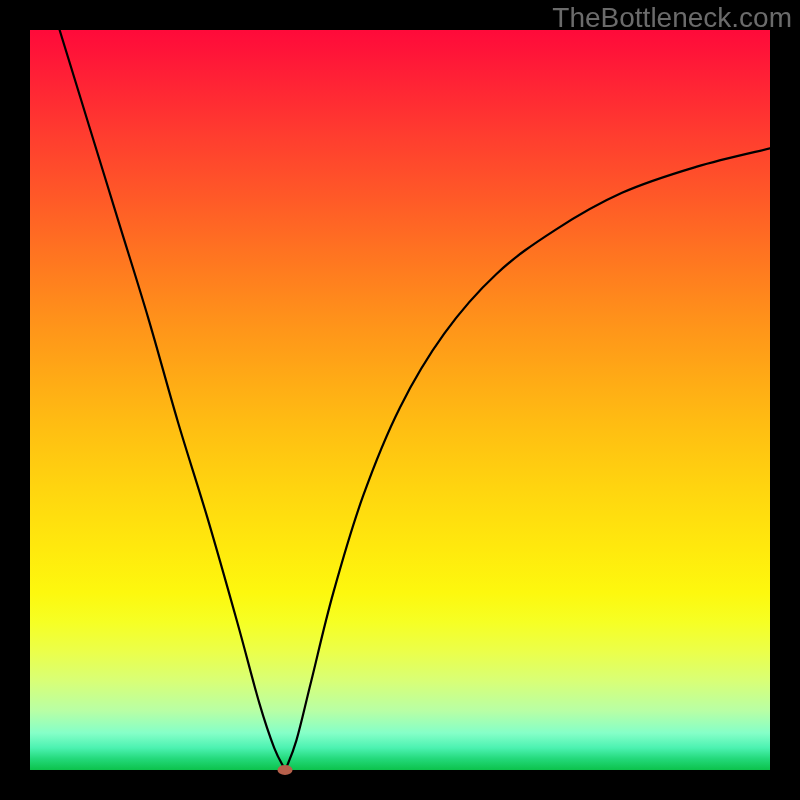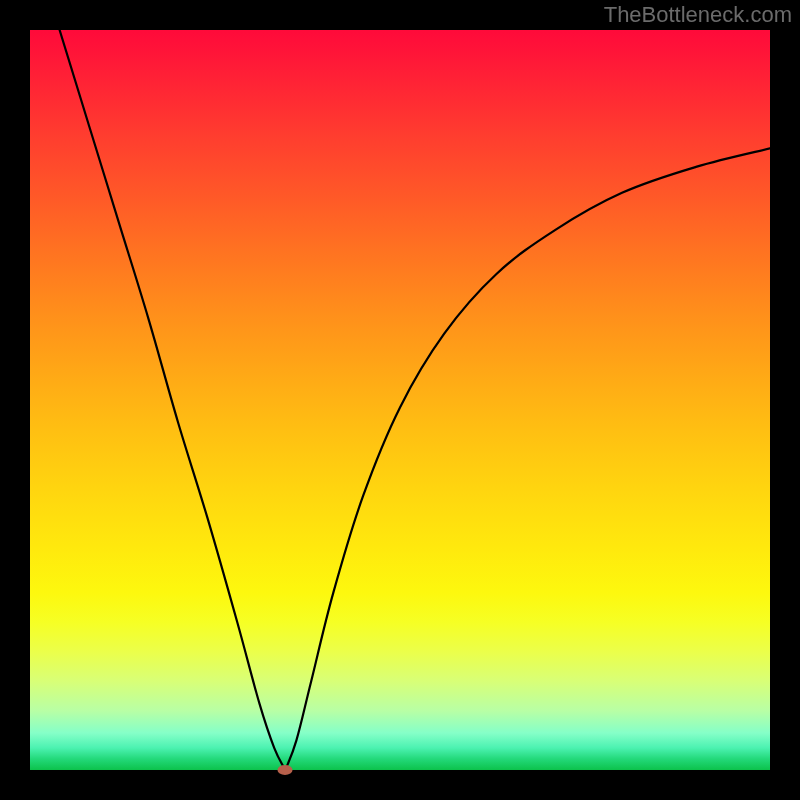--- a/index.html
+++ b/index.html
@@ -9,21 +9,21 @@
     height: 800px;
     background: #000;
     position: relative;
     font-family: Arial, sans-serif;
   }
   .watermark {
     position: absolute;
     top: 2px;
     right: 8px;
     color: #6b6b6b;
-    font-size: 22px;
+    font-size: 28px;
     font-weight: 500;
     z-index: 10;
   }
   .plot-area {
     position: absolute;
     left: 30px;
     top: 30px;
     width: 740px;
     height: 740px;
   }

